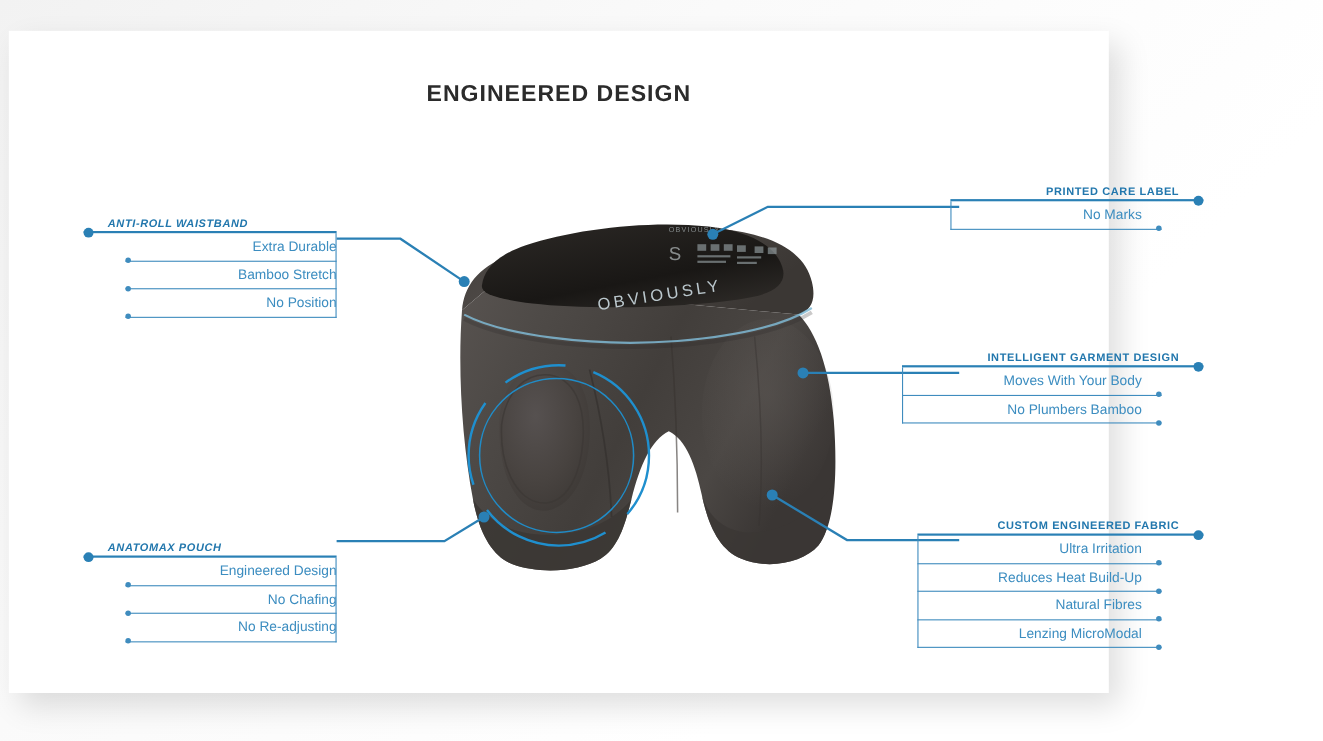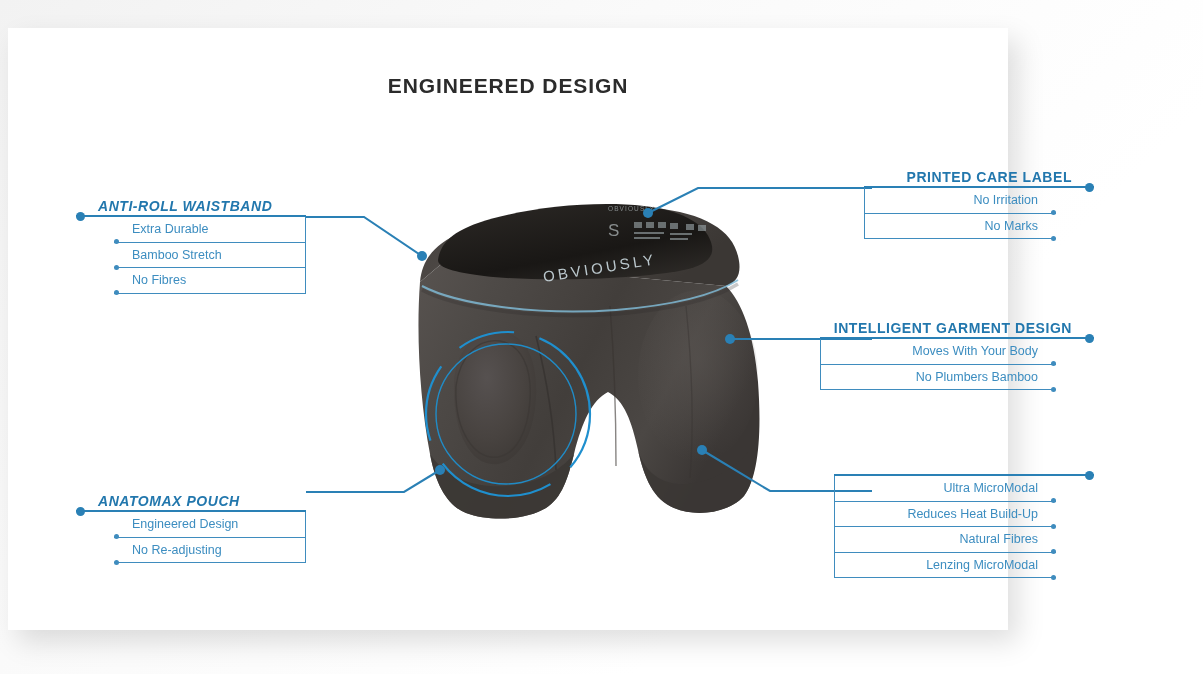--- a/index.html
+++ b/index.html
@@ -36,21 +36,21 @@
     font-size: 21px;
     font-weight: bold;
     letter-spacing: 0.9px;
     color: #2b2b2b;
   }
 
   
   .callout { position: absolute; }
   .c-head {
     position: relative;
-    font-size: 14px;
+    font-size: 10px;
     font-weight: bold;
     letter-spacing: 0.55px;
     color: #2277ad;
     white-space: nowrap;
     padding-bottom: 3px;
   }
   .callout.left .c-head { text-align: left; padding-left: 22px; font-style: italic; }
   .callout.right .c-head { text-align: right; padding-right: 22px; }
 
   .head-rule {
@@ -77,21 +77,21 @@
   .item {
     position: relative;
     height: 24.5px;
     border-bottom: 1px solid #3f8cbe;
     font-size: 12.5px;
     color: #3c8dc0;
     white-space: nowrap;
     display: flex;
     align-items: center;
   }
-  .callout.left .item { justify-content: flex-start; padding-left: 18px; }
+  .callout.left .item { justify-content: flex-end; padding-left: 18px; }
   .callout.right .item { justify-content: flex-end; padding-right: 18px; }
 
   .item-dot {
     position: absolute;
     width: 5px; height: 5px;
     border-radius: 50%;
     background: #3f8cbe;
     bottom: -2.5px;
   }
   .callout.left .item-dot { left: 0; }
@@ -252,58 +252,58 @@
       <div class="spine"></div>
       <div class="item">
         <span>Extra Durable</span>
         <div class="item-dot"></div>
       </div>
       <div class="item">
         <span>Bamboo Stretch</span>
         <div class="item-dot"></div>
       </div>
       <div class="item">
-        <span>No Fibres</span>
+        <span>No Position</span>
         <div class="item-dot"></div>
       </div>
     </div>
   </div>
 
   <div class="callout left" style="left:68px; top:465px; width:230px;">
     <div class="c-head">
       <span>ANATOMAX POUCH</span>
       <div class="head-rule"></div>
       <div class="head-dot"></div>
     </div>
     <div class="items">
       <div class="spine"></div>
       <div class="item">
         <span>Engineered Design</span>
         <div class="item-dot"></div>
       </div>
       <div class="item">
+        <span>No Chafing</span>
+        <div class="item-dot"></div>
+      </div>
+      <div class="item">
         <span>No Re-adjusting</span>
         <div class="item-dot"></div>
       </div>
     </div>
   </div>
 
   <div class="callout right" style="left:856px; top:141px; width:230px;">
     <div class="c-head">
       <span>PRINTED CARE LABEL</span>
       <div class="head-rule"></div>
       <div class="head-dot"></div>
     </div>
     <div class="items">
       <div class="spine"></div>
       <div class="item">
-        <span>No Irritation</span>
-        <div class="item-dot"></div>
-      </div>
-      <div class="item">
         <span>No Marks</span>
         <div class="item-dot"></div>
       </div>
     </div>
   </div>
 
   <div class="callout right" style="left:812px; top:292px; width:274px;">
     <div class="c-head">
       <span>INTELLIGENT GARMENT DESIGN</span>
       <div class="head-rule"></div>
@@ -317,27 +317,28 @@
       </div>
       <div class="item">
         <span>No Plumbers Bamboo</span>
         <div class="item-dot"></div>
       </div>
     </div>
   </div>
 
   <div class="callout right" style="left:826px; top:445px; width:260px;">
     <div class="c-head">
-      <div class="head-rule"></div>
-      <div class="head-dot"></div>
-    </div>
-    <div class="items">
-      <div class="spine"></div>
-      <div class="item">
-        <span>Ultra MicroModal</span>
+      <span>CUSTOM ENGINEERED FABRIC</span>
+      <div class="head-rule"></div>
+      <div class="head-dot"></div>
+    </div>
+    <div class="items">
+      <div class="spine"></div>
+      <div class="item">
+        <span>Ultra Irritation</span>
         <div class="item-dot"></div>
       </div>
       <div class="item">
         <span>Reduces Heat Build-Up</span>
         <div class="item-dot"></div>
       </div>
       <div class="item">
         <span>Natural Fibres</span>
         <div class="item-dot"></div>
       </div>

